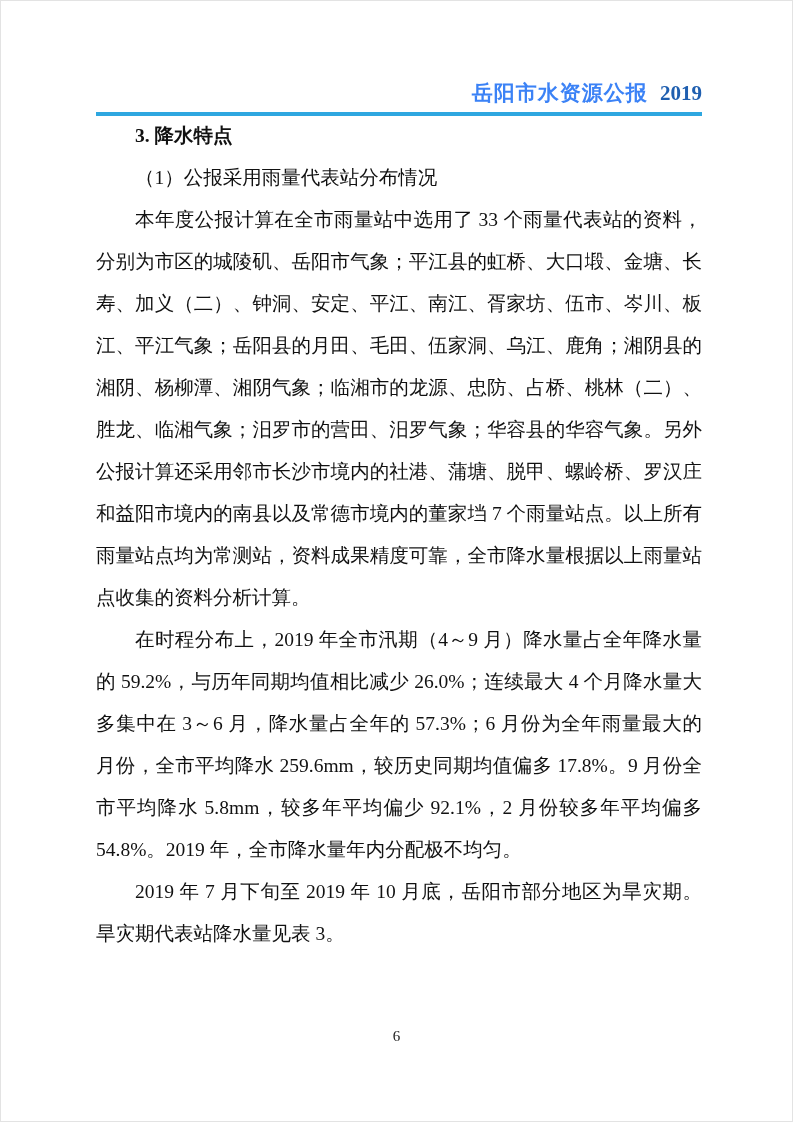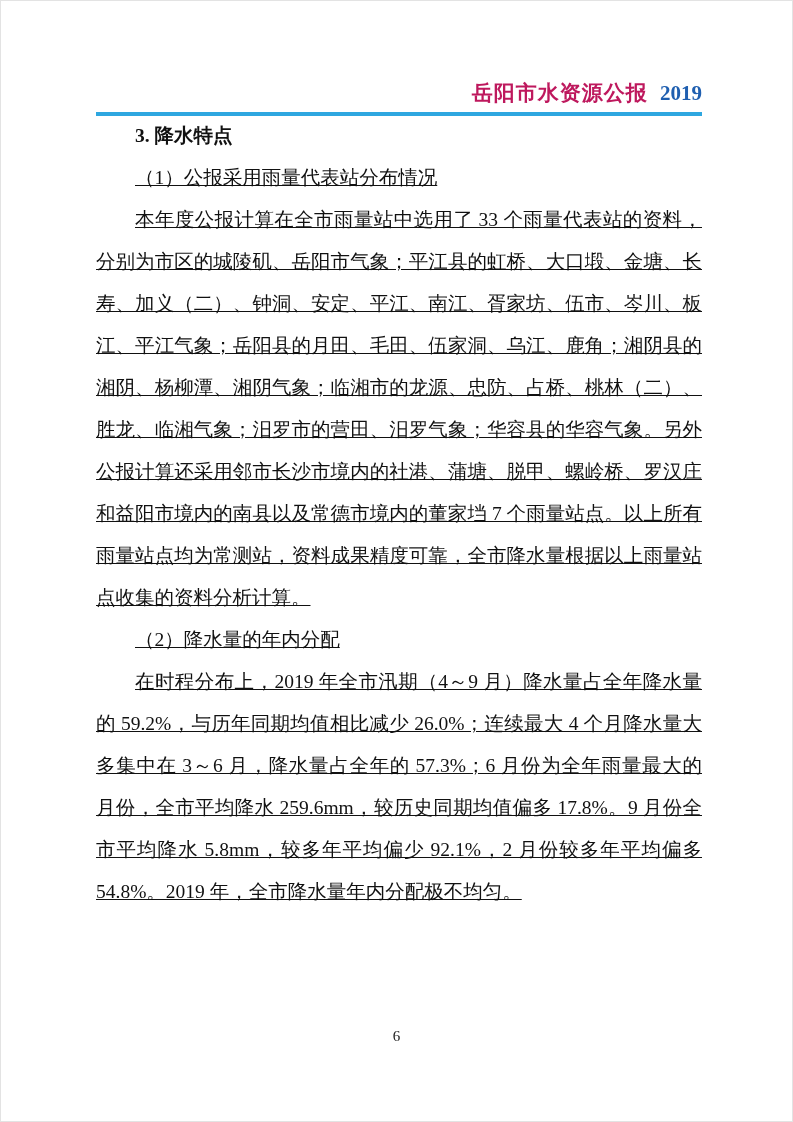--- a/index.html
+++ b/index.html
@@ -18,21 +18,21 @@
     position: absolute;
     top: 78px;
     left: 95px;
     width: 606px;
     text-align: right;
     font-size: 21px;
     font-weight: 700;
     letter-spacing: 1px;
     white-space: nowrap;
   }
-  .doc-title { color: #be185d; }
+  .doc-title { color: #3b82f6; }
   .doc-year {
     color: var(--year-blue, #1f5fb0);
     margin-left: 6px;
     letter-spacing: 0;
   }
   .header-rule {
     position: absolute;
     top: 111px;
     left: 95px;
     width: 606px;
@@ -50,21 +50,20 @@
   }
   .sec-heading {
     margin: 0;
     font-size: 19.5px;
     font-weight: 700;
     text-indent: 2em;
   }
   .doc-body p {
     margin: 0;
     text-indent: 2em;
-    text-decoration: underline;
   }
   .doc-footer {
     position: absolute;
     left: 0;
     bottom: 76px;
     width: 100%;
     text-align: center;
     font-size: 15px;
     color: #222222;
   }
@@ -81,23 +80,23 @@
 
   <div class="header-rule"></div>
 
   <main class="doc-body">
     <h3 class="sec-heading">3. 降水特点</h3>
 
     <p>（1）公报采用雨量代表站分布情况</p>
 
     <p>本年度公报计算在全市雨量站中选用了 33 个雨量代表站的资料，分别为市区的城陵矶、岳阳市气象；平江县的虹桥、大口塅、金塘、长寿、加义（二）、钟洞、安定、平江、南江、胥家坊、伍市、岑川、板江、平江气象；岳阳县的月田、毛田、伍家洞、乌江、鹿角；湘阴县的湘阴、杨柳潭、湘阴气象；临湘市的龙源、忠防、占桥、桃林（二）、胜龙、临湘气象；汨罗市的营田、汨罗气象；华容县的华容气象。另外公报计算还采用邻市长沙市境内的社港、蒲塘、脱甲、螺岭桥、罗汉庄和益阳市境内的南县以及常德市境内的董家垱 7 个雨量站点。以上所有雨量站点均为常测站，资料成果精度可靠，全市降水量根据以上雨量站点收集的资料分析计算。</p>
 
-    <p>（2）降水量的年内分配</p>
 
     <p>在时程分布上，2019 年全市汛期（4～9 月）降水量占全年降水量的 59.2%，与历年同期均值相比减少 26.0%；连续最大 4 个月降水量大多集中在 3～6 月，降水量占全年的 57.3%；6 月份为全年雨量最大的月份，全市平均降水 259.6mm，较历史同期均值偏多 17.8%。9 月份全市平均降水 5.8mm，较多年平均偏少 92.1%，2 月份较多年平均偏多 54.8%。2019 年，全市降水量年内分配极不均匀。</p>
 
+    <p>2019 年 7 月下旬至 2019 年 10 月底，岳阳市部分地区为旱灾期。旱灾期代表站降水量见表 3。</p>
   </main>
 
   <footer class="doc-footer">
     <span class="page-number">6</span>
   </footer>
 
 </div>
 
 </body></html>

